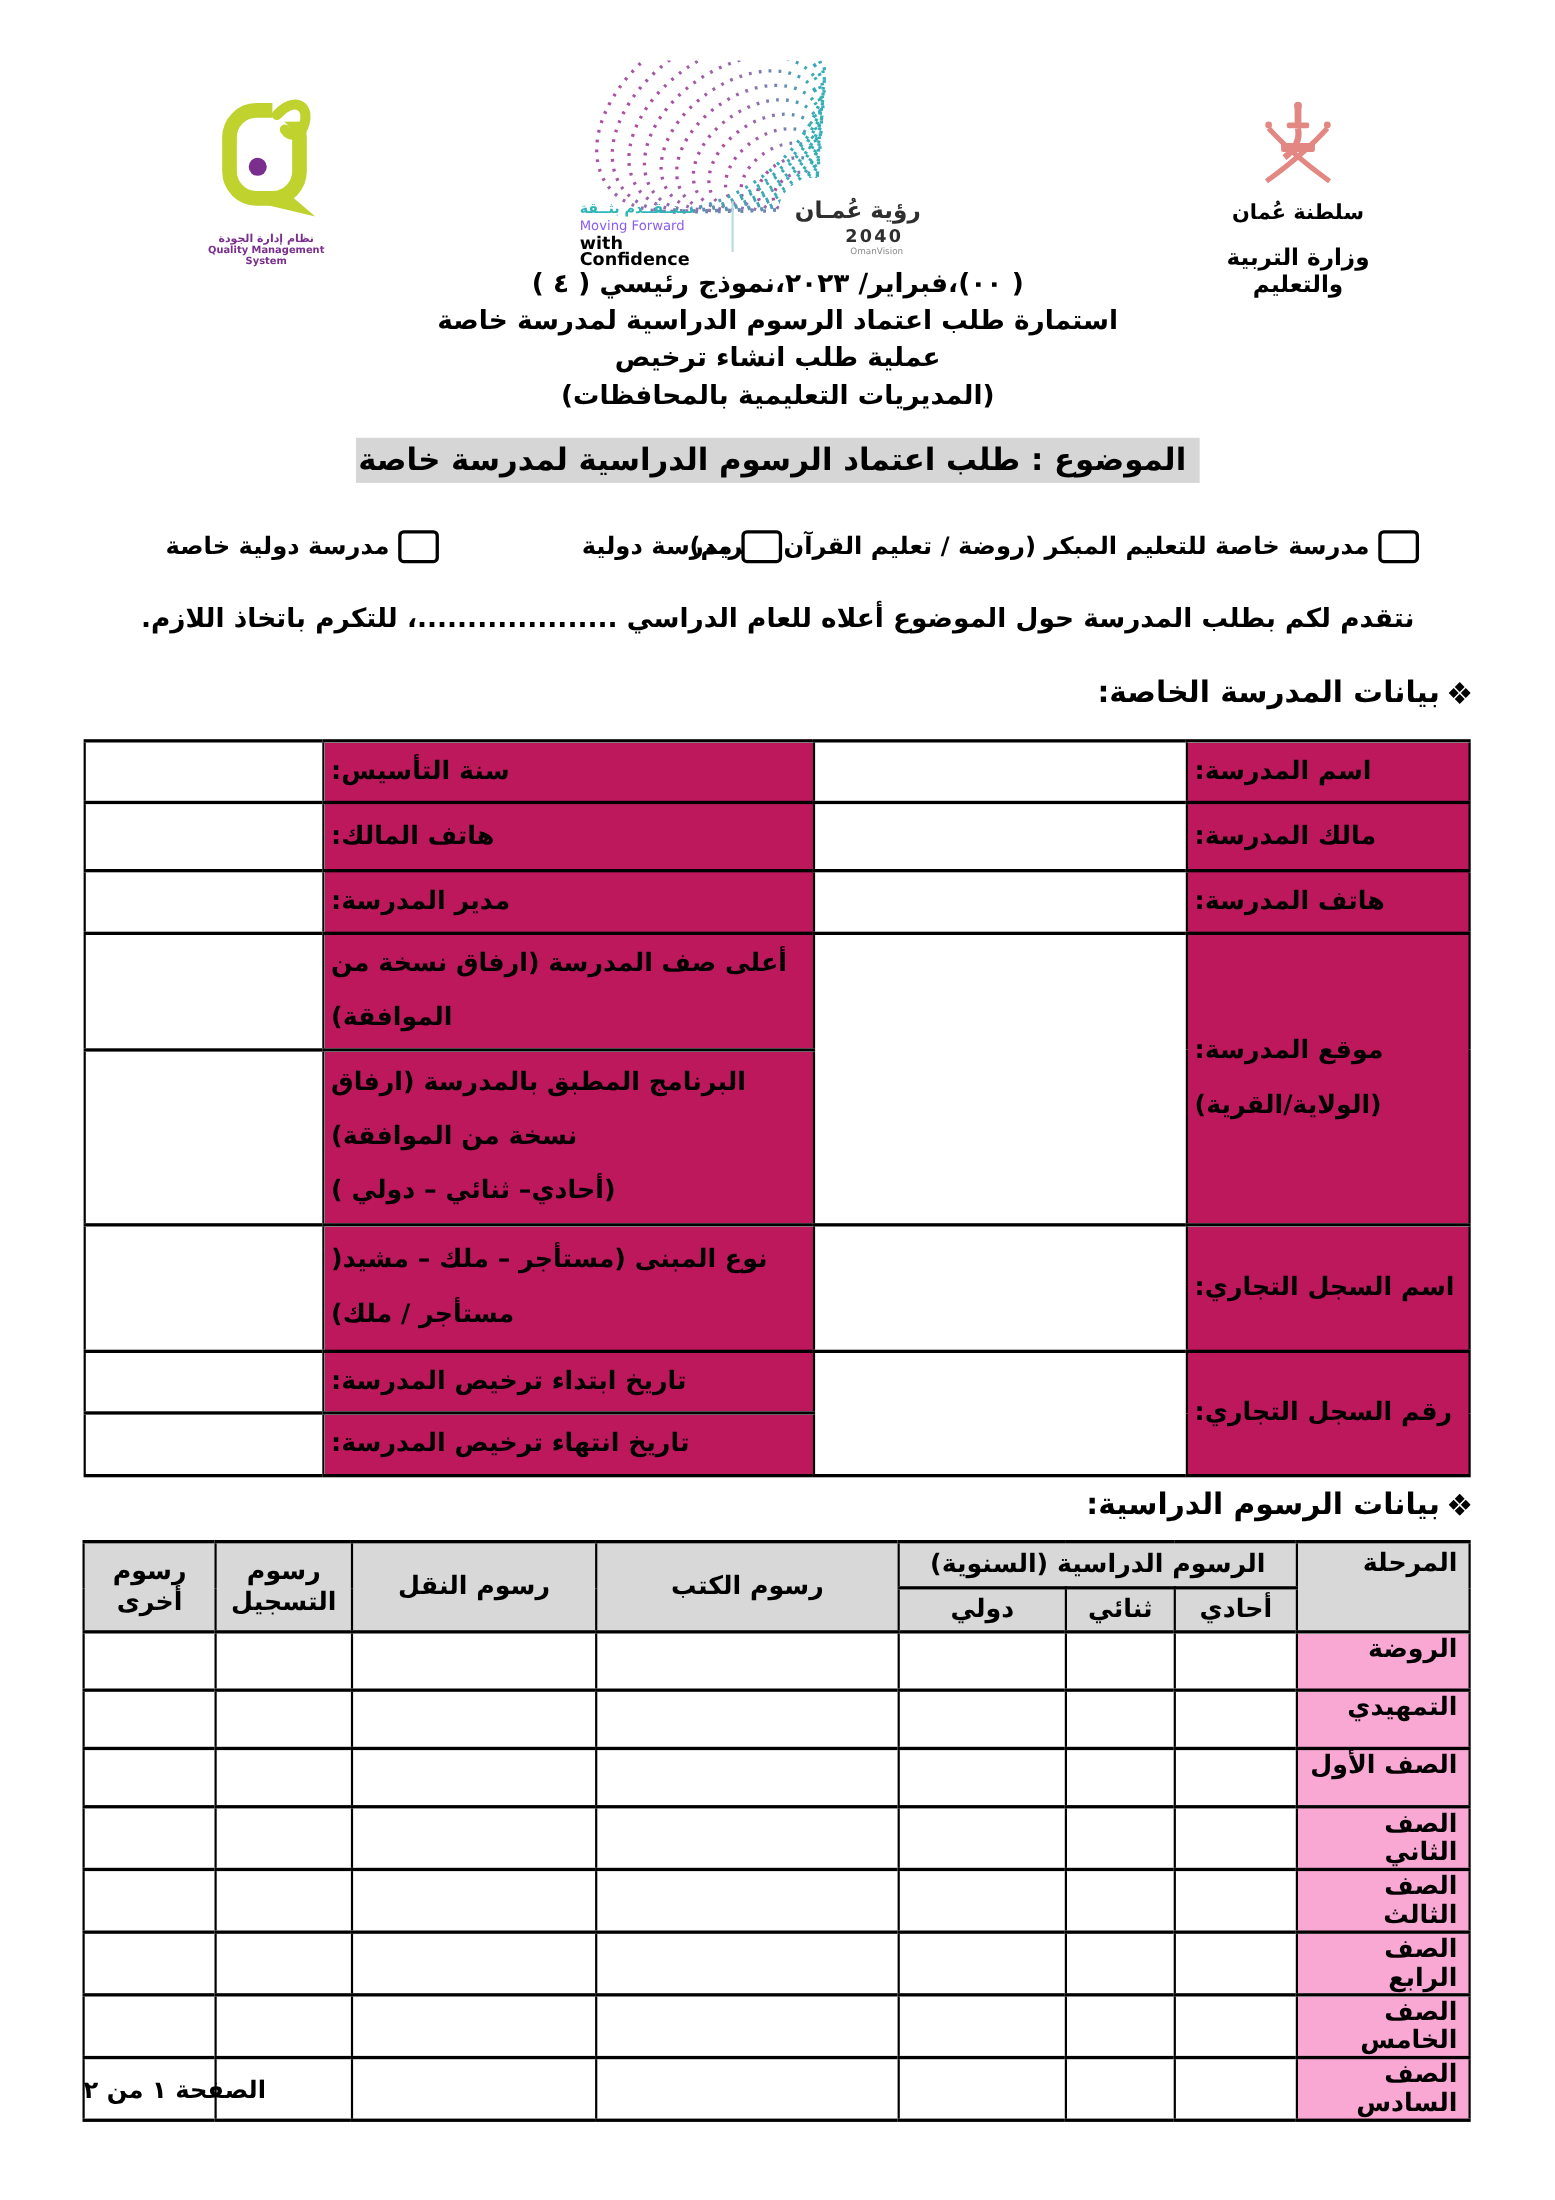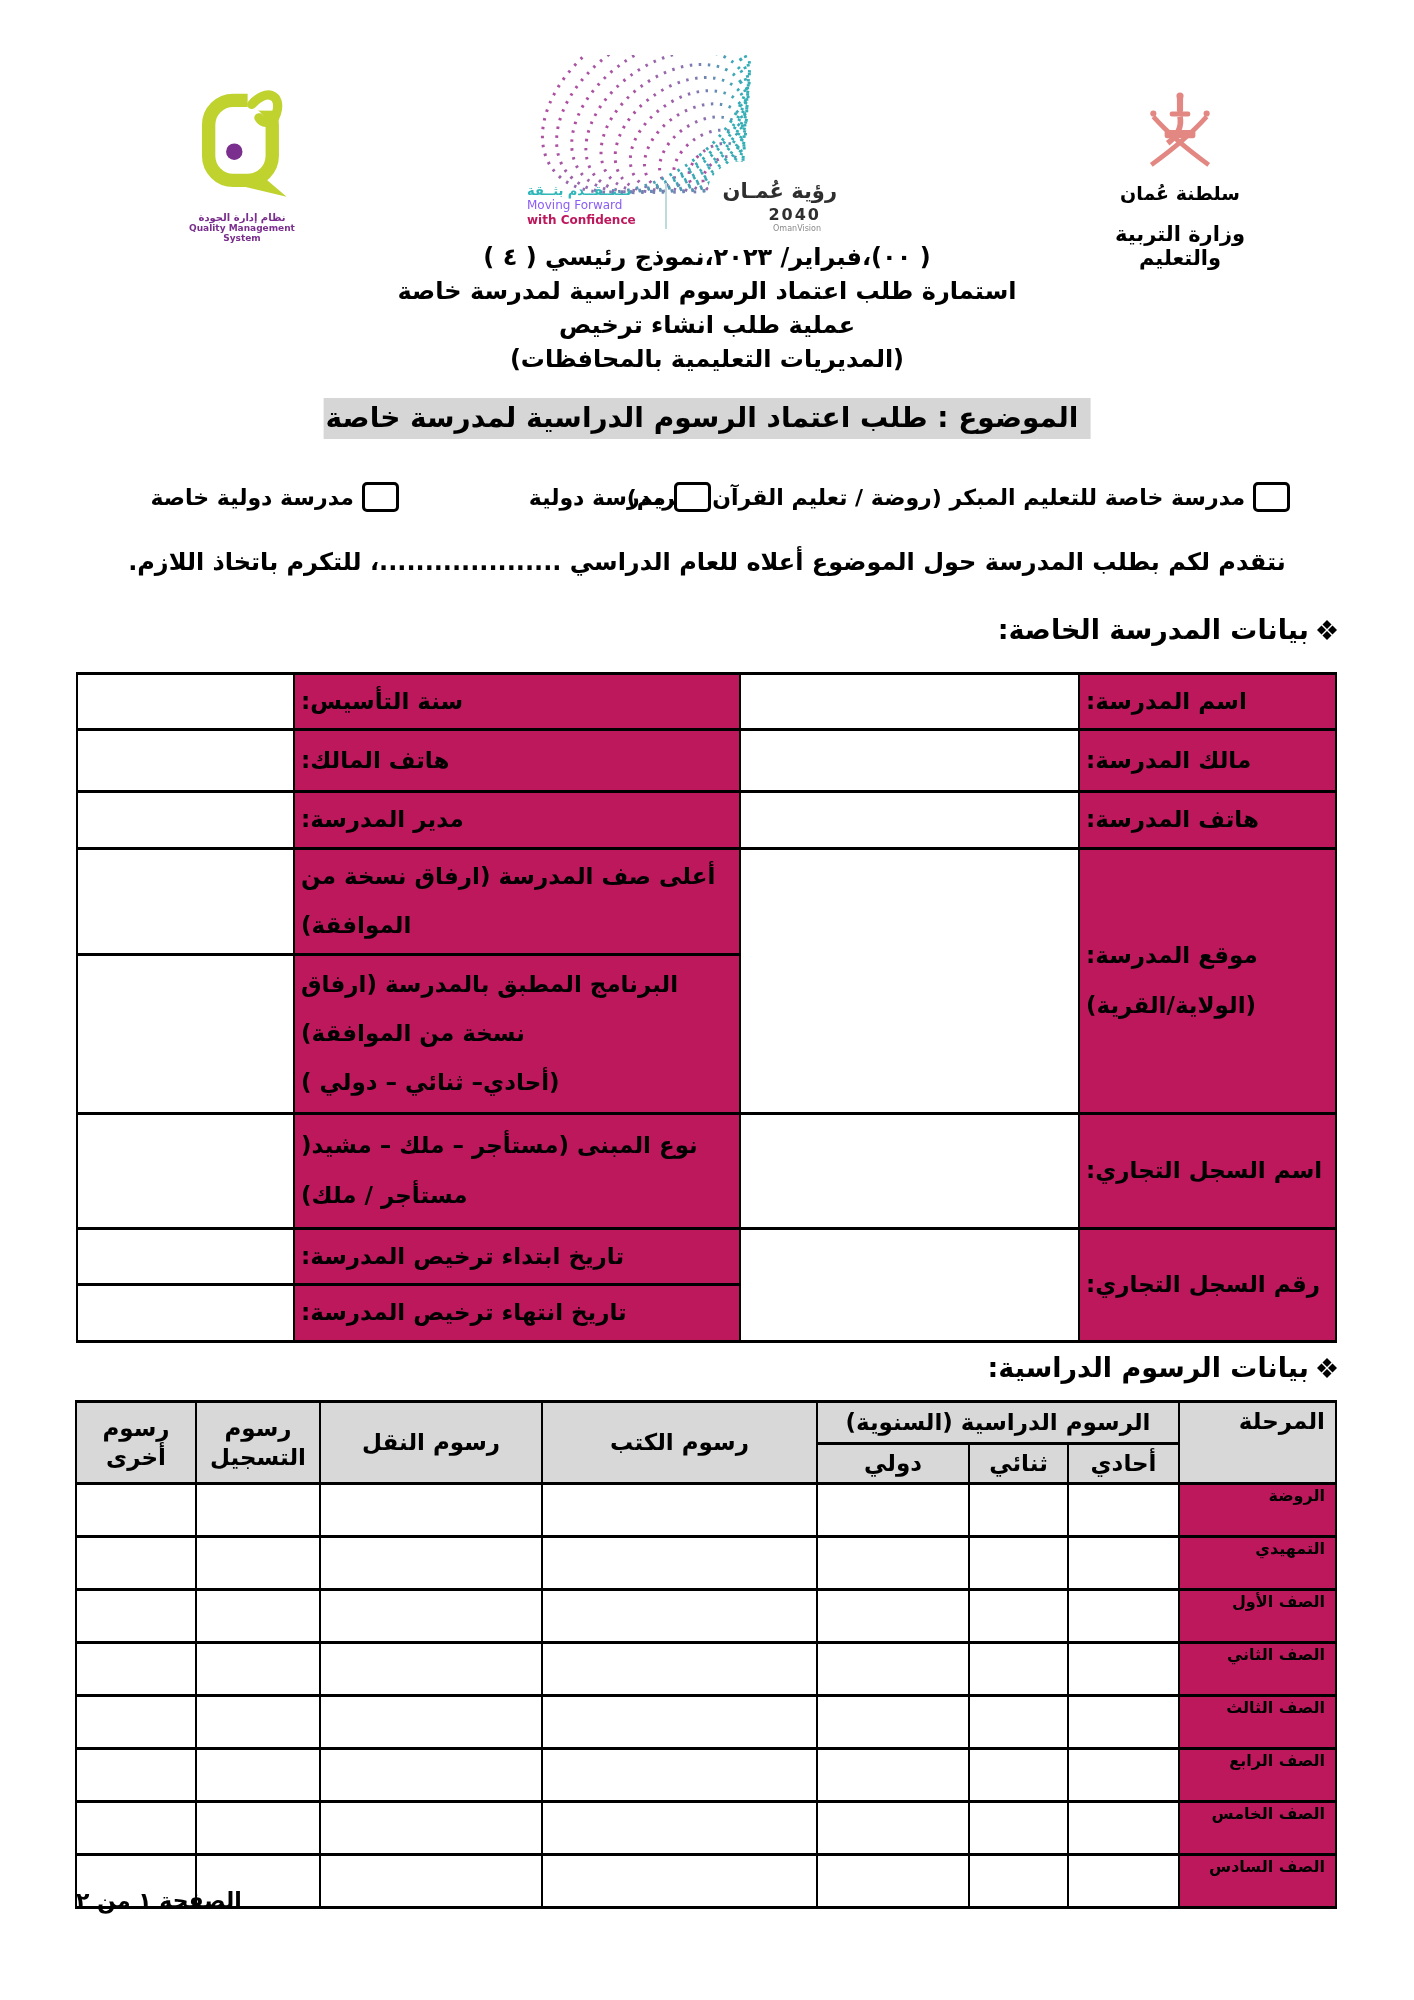--- a/index.html
+++ b/index.html
@@ -13,21 +13,21 @@
   .logo-qms .en { font-size:9px; font-weight:bold; color:#7a2e8d; }
 
   .logo-vision { position:absolute; left:497px; top:55px; width:424px; height:200px; }
   .logo-vision .swirl { position:absolute; left:0; top:0; }
   .v-title { position:absolute; right:84px; top:124px; font-size:21px; font-weight:bold; color:#2f2f2f; letter-spacing:1px; }
   .v-year  { position:absolute; right:100px; top:150px; font-size:16px; font-weight:bold; color:#2f2f2f; letter-spacing:2px; }
   .v-brand { position:absolute; right:100px; top:169px; font-size:8px; color:#8a8a8a; direction:ltr; }
   .v-tag   { position:absolute; left:30px; top:128px; width:130px; direction:ltr; text-align:left; line-height:15px; }
   .v-tag .t-ar { font-size:13px; font-weight:bold; color:#2fb6b8; direction:rtl; text-align:left; }
   .v-tag .t-en1 { font-size:12px; color:#8b5cf6; }
-  .v-tag .t-en2 { font-size:12px; font-weight:bold; color:#be185d; }
+  .v-tag .t-en2 { font-size:16px; font-weight:bold; color:#000000; }
   .v-divider { position:absolute; left:168px; top:128px; width:2px; height:46px; background:#bcdcdc; }
 
   .logo-ministry { position:absolute; left:1085px; top:92px; width:190px; text-align:center; }
   .logo-ministry .country { font-size:19px; font-weight:bold; margin-top:4px; }
   .logo-ministry .mname { font-size:21px; font-weight:bold; margin-top:18px; }
 
   
   .header-lines { position:absolute; top:240px; left:0; width:100%; text-align:center; font-weight:bold; font-size:24px; line-height:34px; }
   .subject { position:absolute; top:398px; left:50%; transform:translateX(-50%); background:#d6d6d6; font-size:28px; font-weight:bold; padding:3px 12px 5px 2px; white-space:nowrap; }
 
@@ -44,21 +44,21 @@
 
   
   table.frm { position:absolute; right:77px; border-collapse:collapse; table-layout:fixed; direction:rtl; }
   table.frm td, table.frm th { border:2px solid #000; border-top-width:3px; border-bottom-width:3px; overflow:hidden; }
   td.lbl { background:#be185d; font-weight:bold; font-size:23px; padding:2px 10px 2px 6px; text-align:left; vertical-align:middle; line-height:2.15; }
   td.inp { background:#fff; }
   .school-table { top:672px; }
   .fees-table { top:1400px; }
   .fees-table th { background:#d8d8d8; font-weight:bold; font-size:23px; text-align:center; vertical-align:middle; line-height:1.25; padding:2px 4px; }
   .fees-table th.stage-h { text-align:right; vertical-align:top; padding:4px 10px; }
-  .fees-table td.stage { background:#be185d; font-weight:bold; font-size:16px; text-align:right; vertical-align:top; padding:1px 10px; }
+  .fees-table td.stage { background:#f9a8d4; font-weight:bold; font-size:23px; text-align:right; vertical-align:top; padding:1px 10px; }
 
   .footer { position:absolute; left:76px; top:1888px; font-size:22px; font-weight:bold; direction:rtl; }
 </style>
 </head>
 <body>
 
 <div class="page">
 
   <div class="logo-qms">
     <svg width="95" height="118" viewBox="0 0 90 115">

